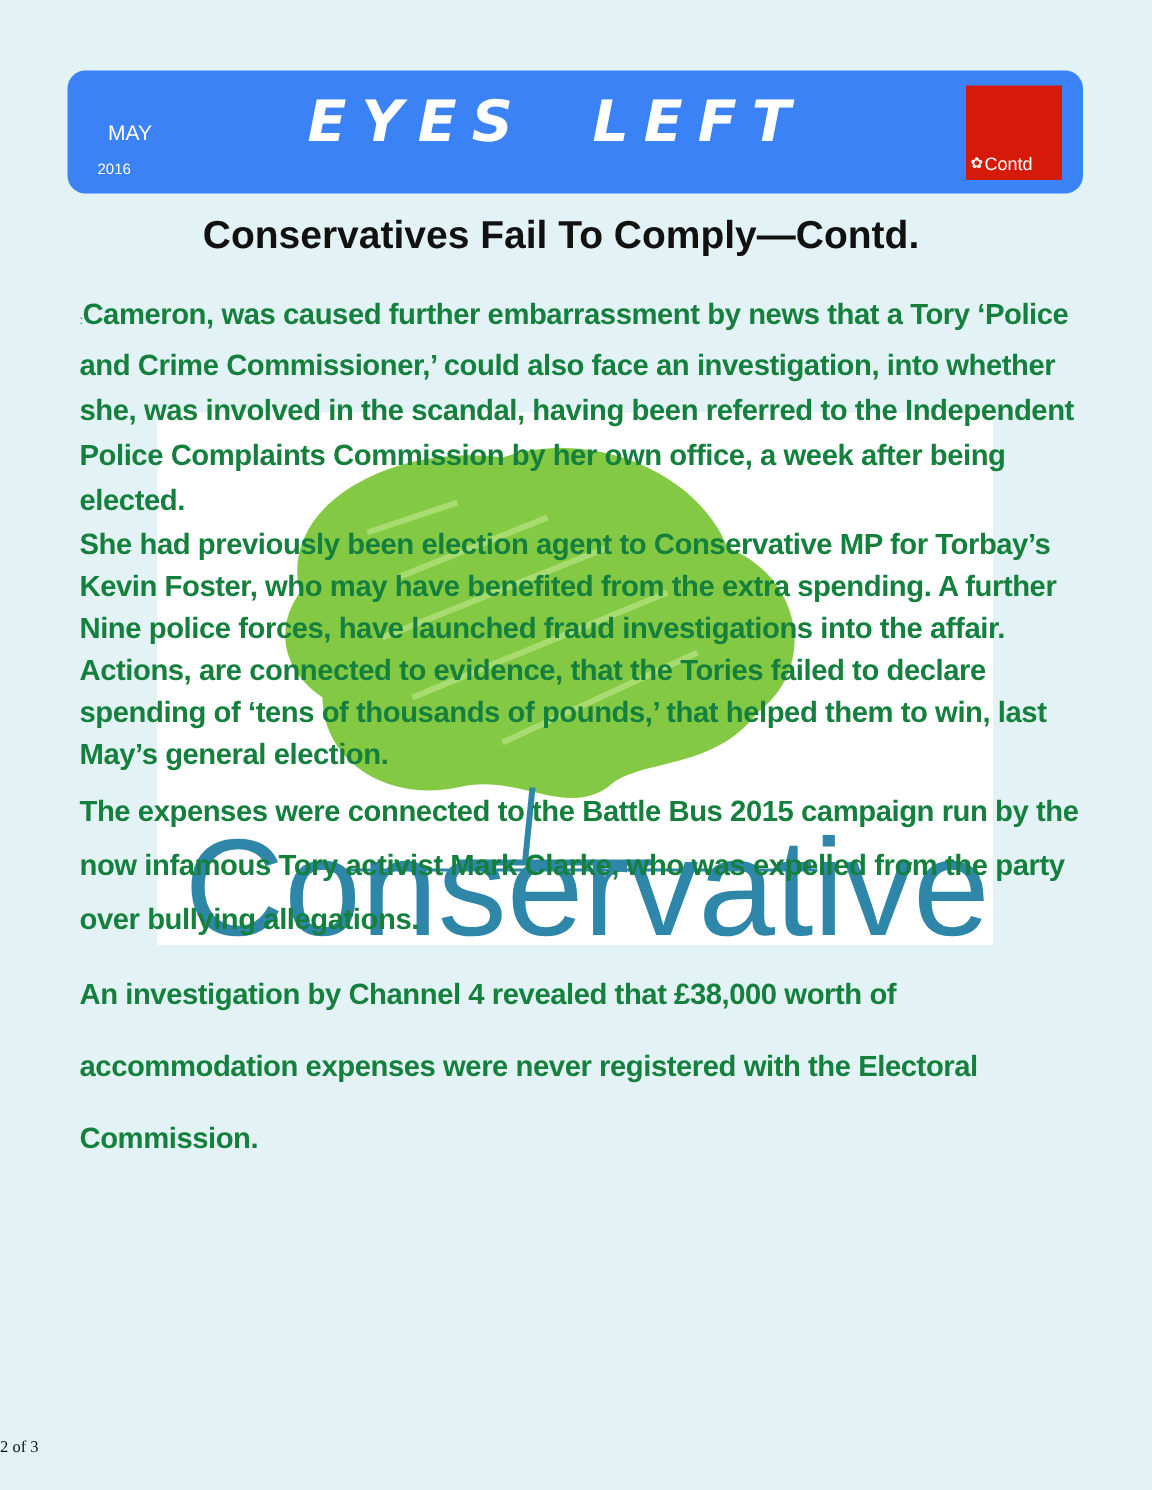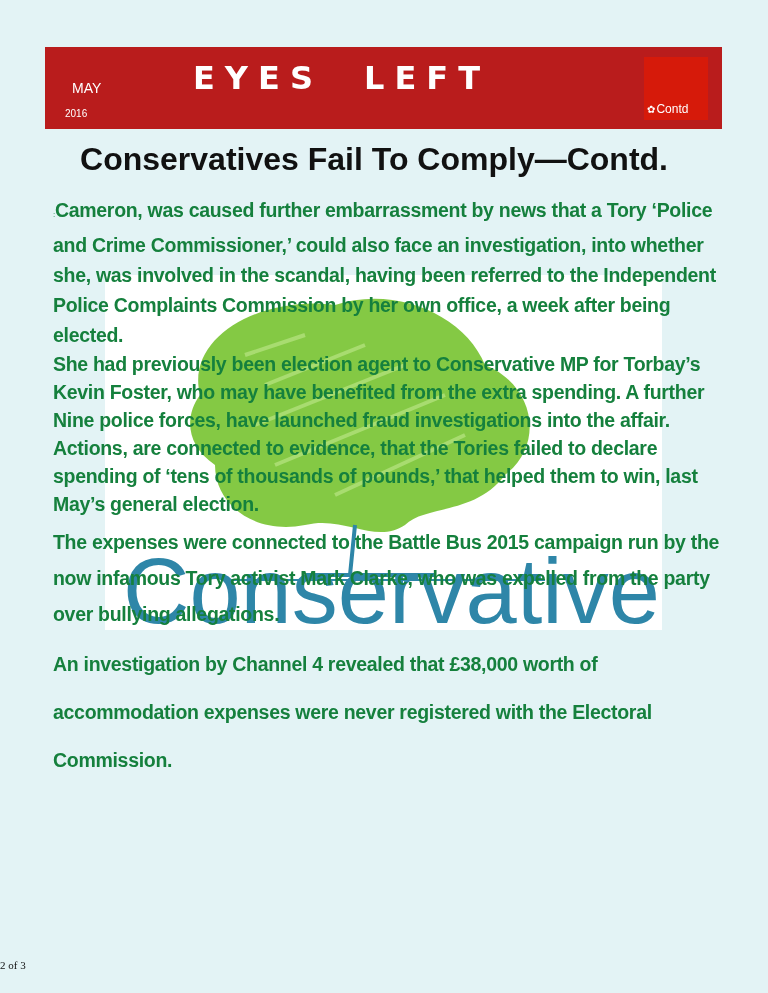--- a/index.html
+++ b/index.html
@@ -3,41 +3,43 @@
 <meta charset="utf-8">
 <style>
   html, body { margin:0; padding:0; }
   body {
     width:768px; height:993px; position:relative; overflow:hidden;
     background:#e3f3f5;
     font-family:"Liberation Sans", "DejaVu Sans", sans-serif;
   }
   .banner {
     position:absolute; left:45px; top:47px; width:677px; height:82px;
-    background:#b91c1c;
+    background:#3b82f6;
+    border-radius:12px;
   }
   .month { position:absolute; left:27px; top:33px; color:#fff; font-size:14px; }
   .year { position:absolute; left:20px; top:61px; color:#fff; font-size:10px; }
   .title {
-    position:absolute; left:148px; top:12px; color:#fff;
-    font-size:32px; font-weight:bold; letter-spacing:10px; word-spacing:20px;
+    position:absolute; left:160px; top:12px; color:#fff;
+    font-size:38px; font-weight:bold; letter-spacing:10px; word-spacing:20px;
     font-family:"DejaVu Sans", sans-serif;
+    font-style:italic;
   }
   .labour-box {
     position:absolute; left:599px; top:10px; width:64px; height:63px;
     background:#d61a0a;
   }
   .labour-text {
     position:absolute; left:3px; bottom:4px; color:#fff; font-size:12px;
     display:flex; align-items:center; gap:1px;
   }
   .rose { font-size:10px; }
   .headline {
     position:absolute; left:0; right:0; top:141px; text-align:center;
-    font-size:32px; font-weight:bold; color:#111; text-decoration:underline;
+    font-size:26px; font-weight:bold; color:#111; text-decoration:underline;
     text-underline-offset:4px;
   }
   .headline span { display:inline-block; margin-left:-20px; }
   .logo {
     position:absolute; left:105px; top:275px; width:557px; height:355px;
     background:#ffffff;
   }
   .logo svg { position:absolute; left:0; top:0; }
   .body-text {
     position:absolute; left:53px; top:195px; width:670px;

